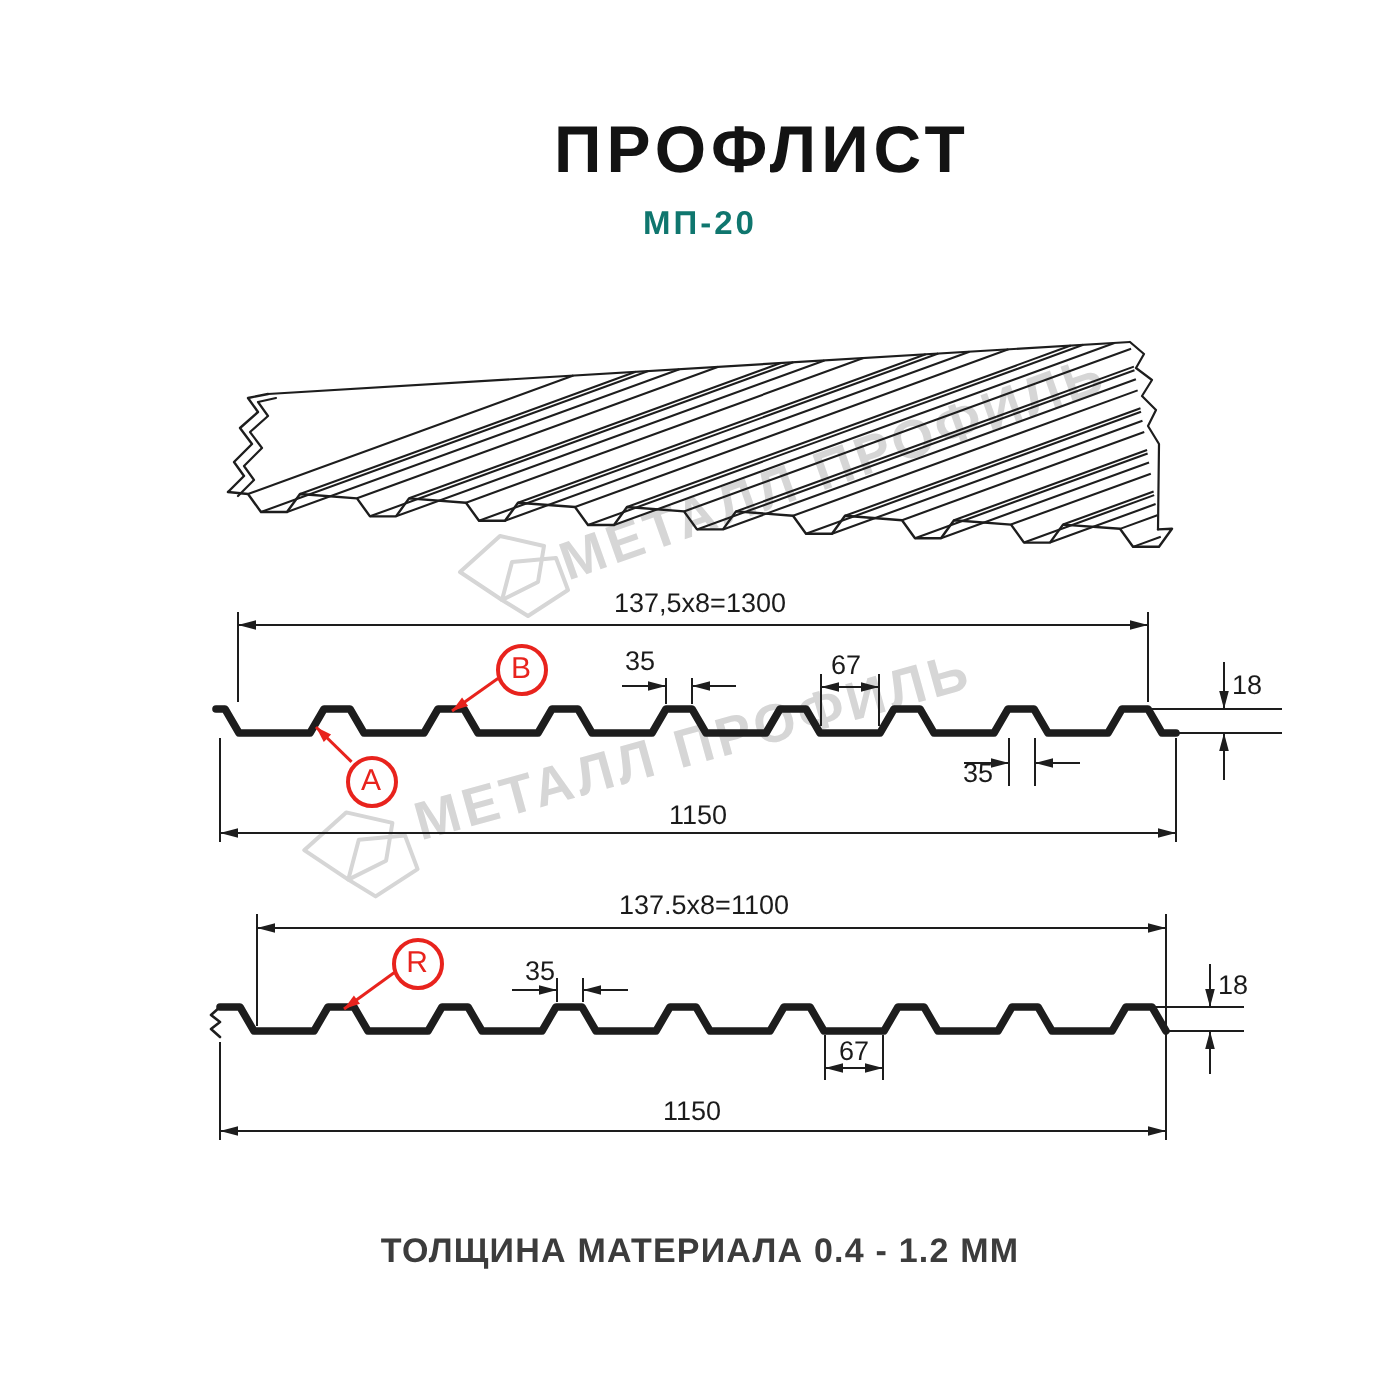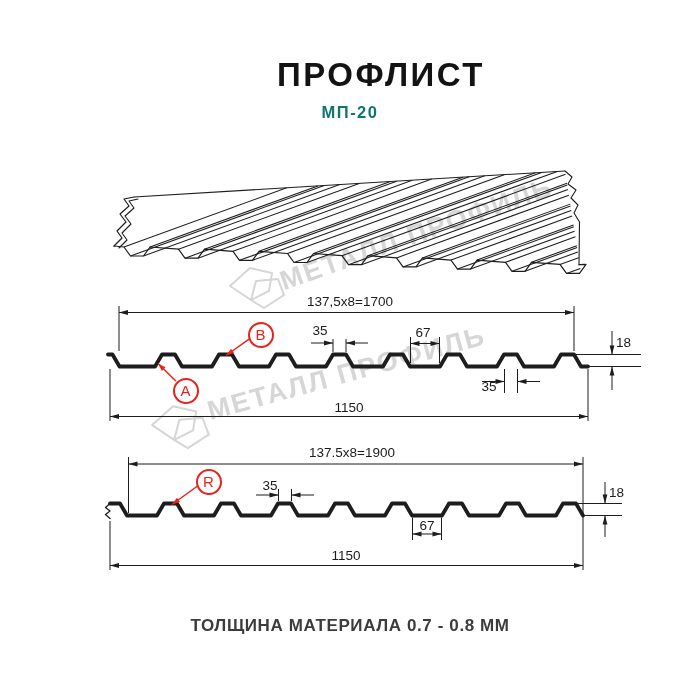--- a/index.html
+++ b/index.html
@@ -140,30 +140,30 @@
       <line x1="110" y1="565.5" x2="583" y2="565.5" stroke="#1d1d1d" stroke-width="1"></line>
       <polygon points="110,565.5 119,563.1 119,567.9" fill="#1d1d1d"></polygon>
       <polygon points="583,565.5 574,567.9 574,563.1" fill="#1d1d1d"></polygon>
       <line x1="197.18787680806219" y1="486.24791535647665" x2="172" y2="504.5" stroke="#e8231d" stroke-width="1.5"></line>
       <polygon points="172,504.5 176.9523830964055,497.7004484216651 180.00361438802972,501.91114760410653" fill="#e8231d"></polygon>
     </svg>
 
   <div id="title" class="abs">ПРОФЛИСТ</div>
   <div id="subtitle" class="abs">МП-20</div>
 
-  <div class="abs dim ctr" style="left:350px;top:295px">137,5x8=1700</div>
+  <div class="abs dim ctr" style="left:350px;top:295px">137,5x8=1300</div>
   <div class="abs dim ctr" style="left:320px;top:324px">35</div>
   <div class="abs dim ctr" style="left:423px;top:326px">67</div>
   <div class="abs dim" style="left:616px;top:336px">18</div>
   <div class="abs dim ctr" style="left:489px;top:380px">35</div>
   <div class="abs dim ctr" style="left:349px;top:401px">1150</div>
   <div class="abs lbl" style="left:172.5px;top:377.5px">A</div>
   <div class="abs lbl" style="left:247.5px;top:321.5px">B</div>
 
-  <div class="abs dim ctr" style="left:352px;top:446px">137.5x8=1900</div>
+  <div class="abs dim ctr" style="left:352px;top:446px">137.5x8=1100</div>
   <div class="abs dim ctr" style="left:270px;top:479px">35</div>
   <div class="abs dim ctr" style="left:427px;top:519px">67</div>
   <div class="abs dim" style="left:609px;top:486px">18</div>
   <div class="abs dim ctr" style="left:346px;top:549px">1150</div>
   <div class="abs lbl" style="left:195.5px;top:468.5px">R</div>
 
-  <div id="footer" class="abs">ТОЛЩИНА МАТЕРИАЛА 0.7 - 0.8 ММ</div>
+  <div id="footer" class="abs">ТОЛЩИНА МАТЕРИАЛА 0.4 - 1.2 ММ</div>
 </div>
 
 </body></html>

